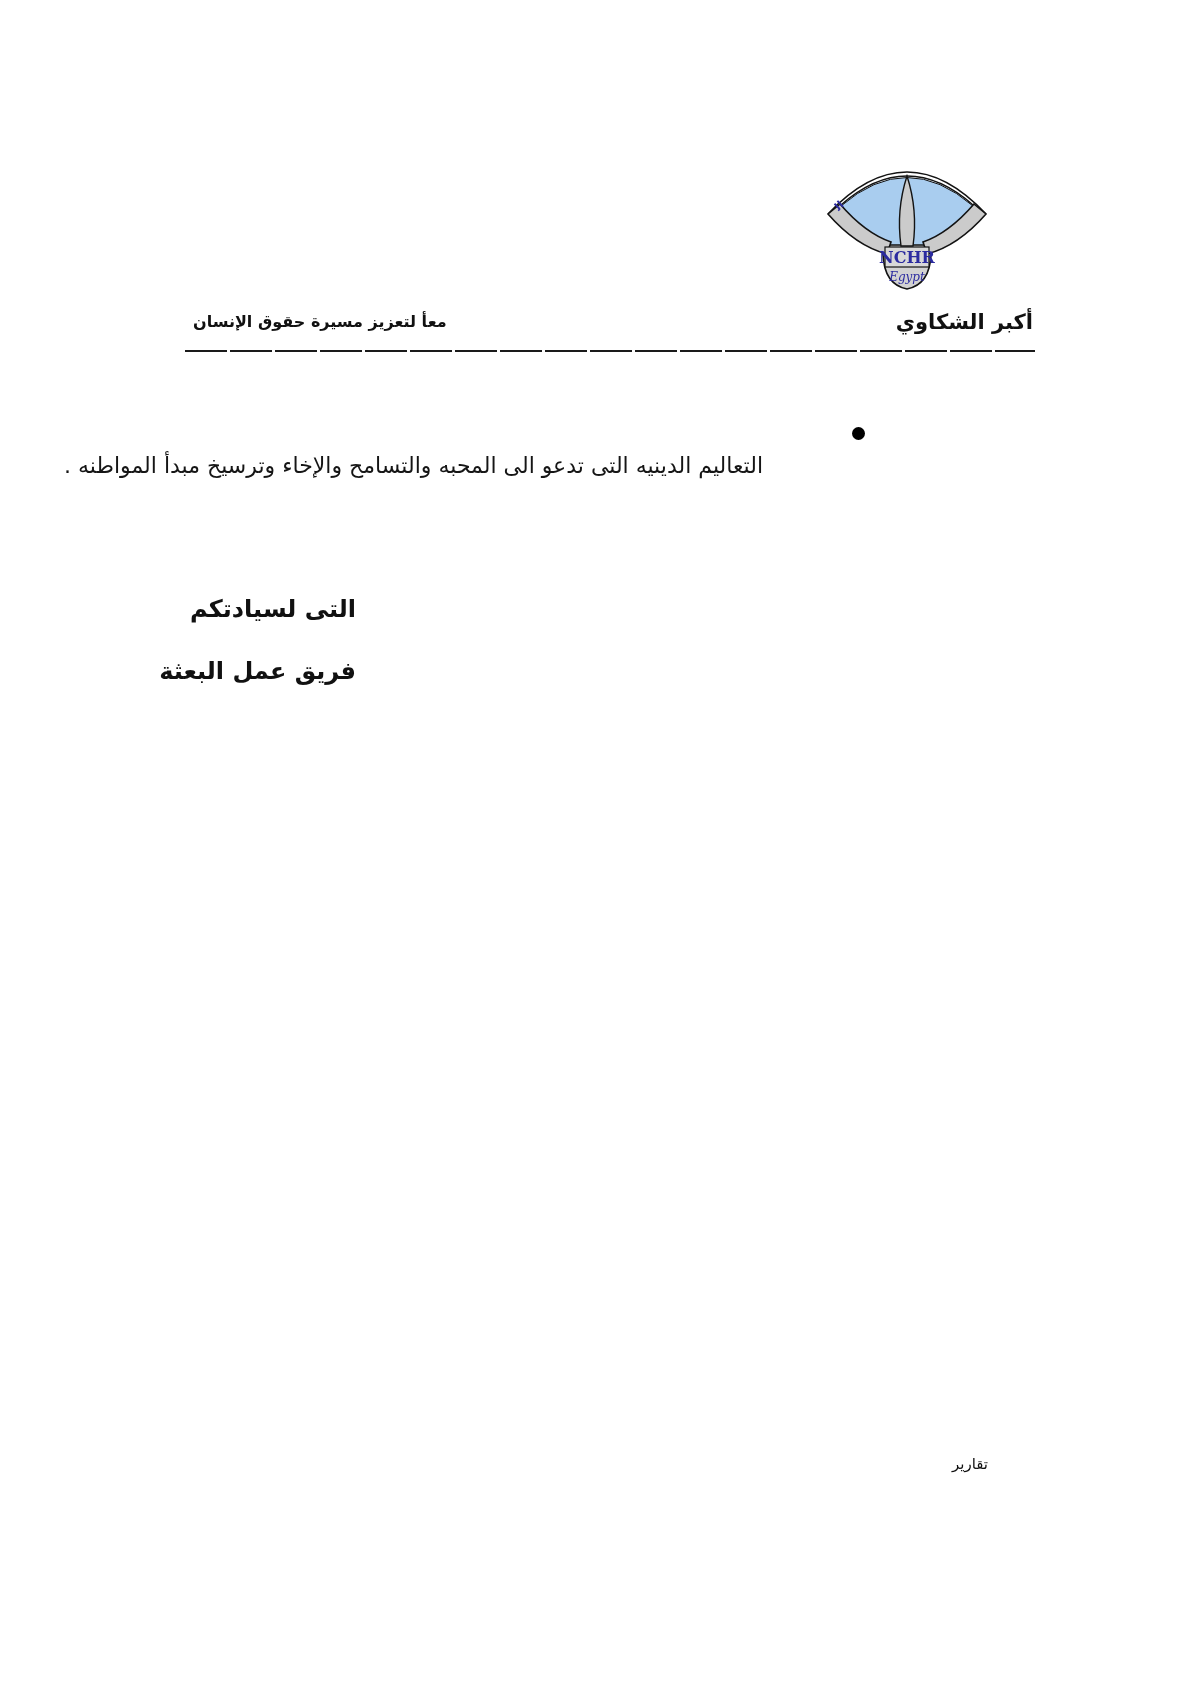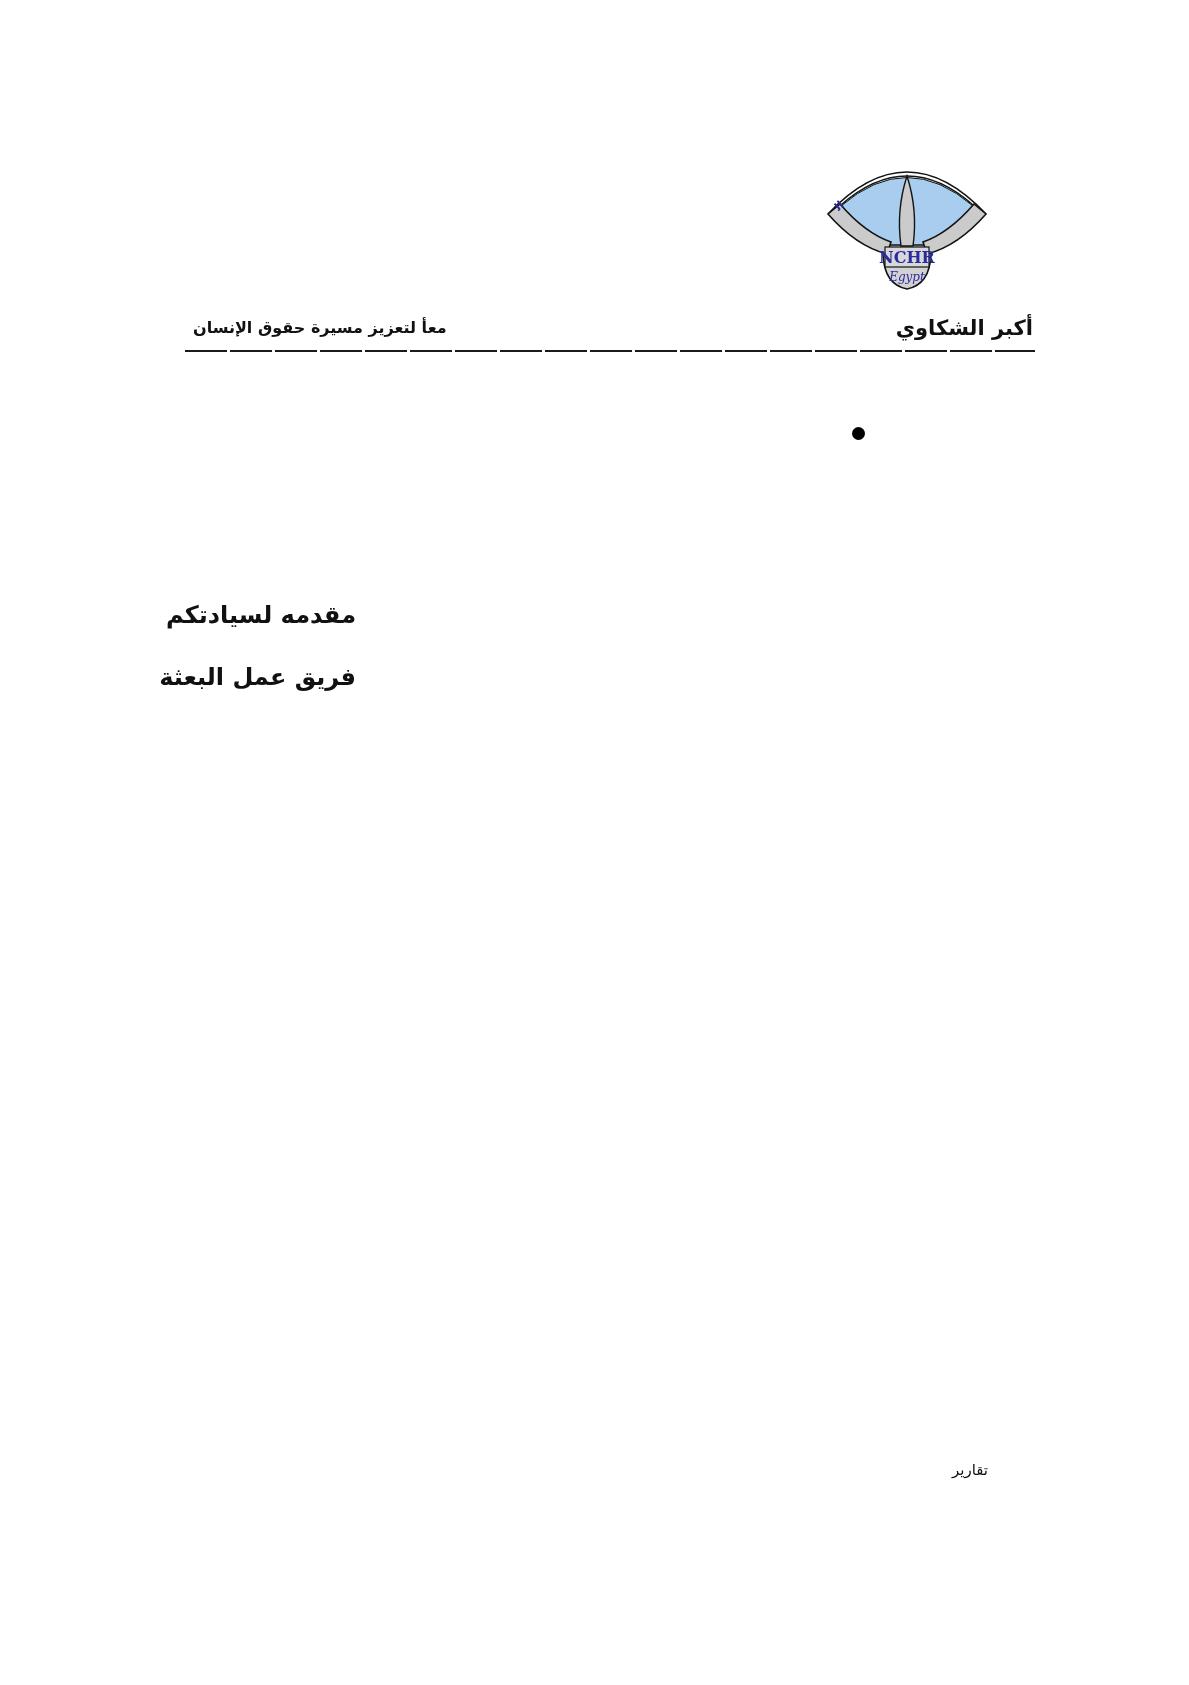--- a/index.html
+++ b/index.html
@@ -6,21 +6,21 @@
   .page{
     position:relative;
     width:1189px;height:1685px;
     margin:0 auto;
     background:#ffffff;
     overflow:hidden;
     font-family:"DejaVu Sans",sans-serif;
     color:#111;
   }
   .abs{position:absolute;}
-  .ar{direction:rtl;unicode-bidi:plaintext;white-space:nowrap;margin-top:6px;}
+  .ar{direction:rtl;unicode-bidi:plaintext;white-space:nowrap;}
 
   
   .logo-wrap{left:824px;top:146px;width:166px;height:146px;}
 
   
   .office-label{
     right:156px;top:310px;
     font-size:21px;font-weight:bold;
     letter-spacing:0px;
   }
@@ -97,19 +97,20 @@
       <text x="83" y="135" text-anchor="middle" font-size="12" font-style="italic" fill="#2b2ba0" font-family="DejaVu Serif, serif">Egypt</text>
     </svg>
   </div>
 
   <div class="abs ar office-label">أكبر الشكاوي</div>
   <div class="abs ar slogan">معأ لتعزيز مسيرة حقوق الإنسان</div>
 
   <div class="abs header-rule"></div>
 
   <div class="abs bullet-dot"></div>
+  <div class="abs para-line para-line-2">التعاليم الدينيه التى تدعو الى المحبه والتسامح والإخاء وترسيخ مبدأ المواطنه .</div>
 
-  <div class="abs ar sig sig-1">مقدمه لسيادتكم</div>
+  <div class="abs ar sig sig-1">التى لسيادتكم</div>
   <div class="abs ar sig sig-2">فريق عمل البعثة</div>
 
   <div class="abs ar footer-label">تقارير</div>
 
 </div>
 
 </body></html>

